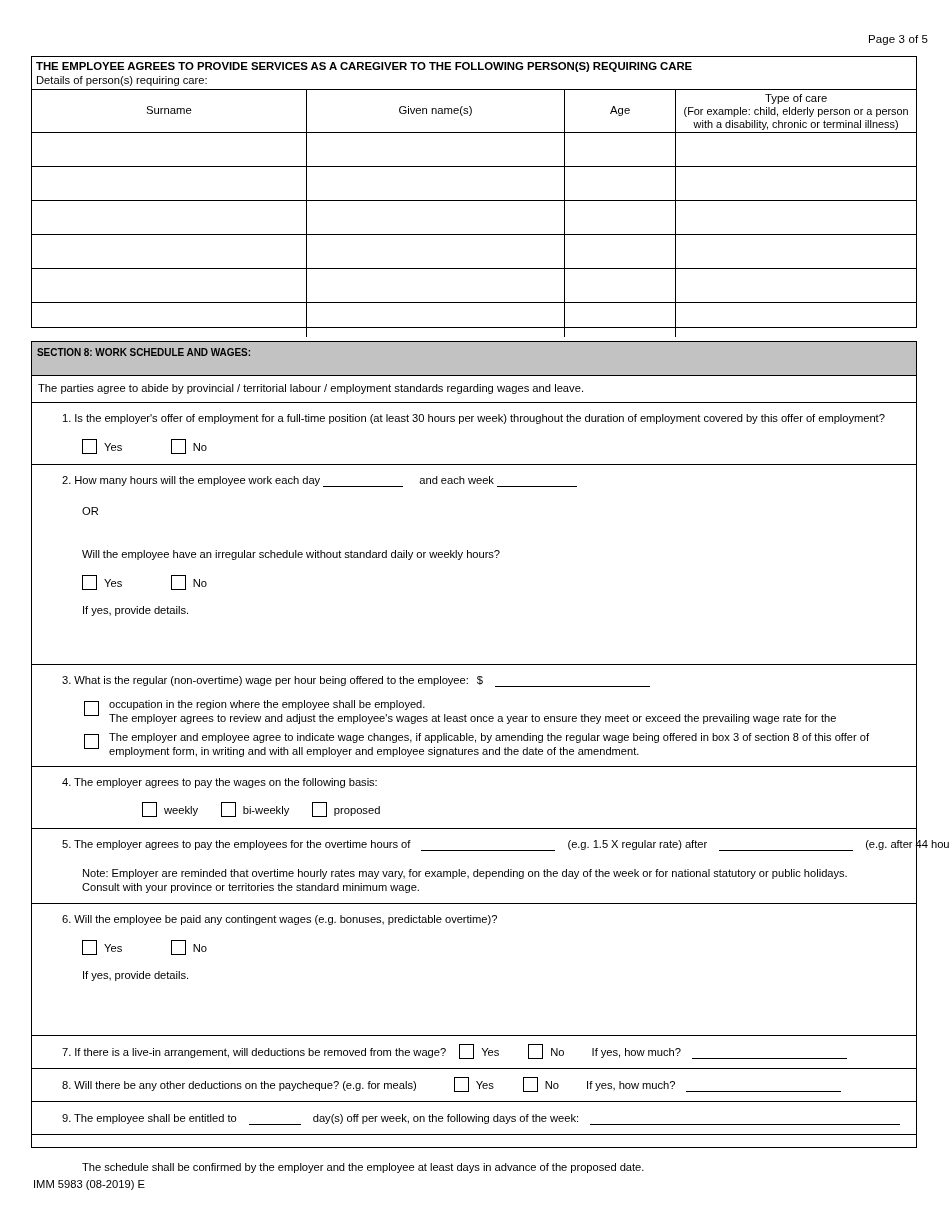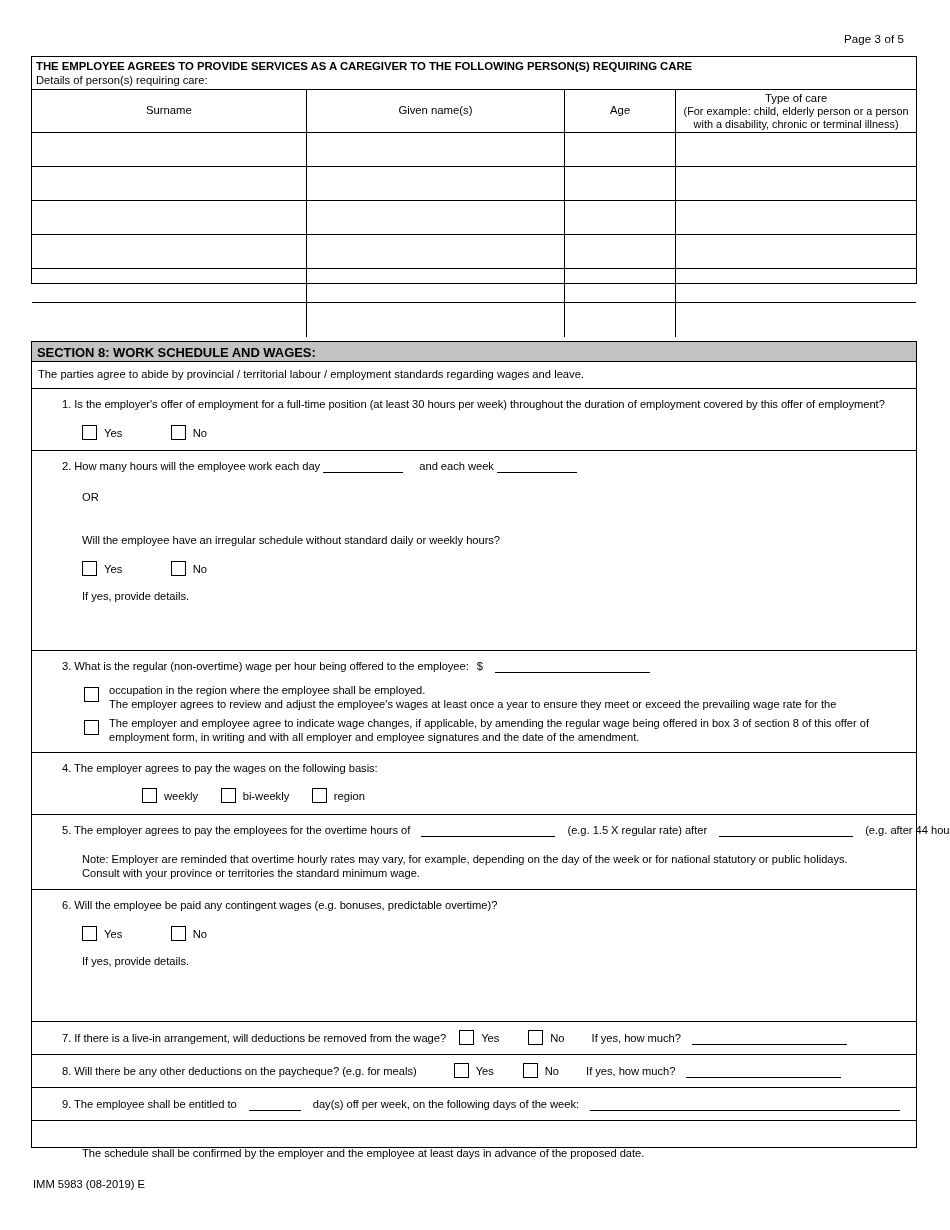--- a/index.html
+++ b/index.html
@@ -19,36 +19,36 @@
   .page {
     position: absolute;
     left: 0; top: 0;
     width: 950px;
     height: 1230px;
   }
 
   
   .page-number {
     position: absolute;
-    left: 18px; top: 33px;
+    left: 42px; top: 33px;
     width: 886px;
     text-align: right;
     font-size: 11.5px;
     letter-spacing: .1px;
   }
 
   
   .outer-box {
     position: absolute;
     border: 1.6px solid #000;
     background: #fff;
   }
 
   
-  #caregiver-block { left: 31px; top: 56px; width: 886px; height: 228px; }
+  #caregiver-block { left: 31px; top: 56px; width: 886px; height: 272px; }
 
   .cg-title {
     font-size: 11.4px;
     font-weight: bold;
     padding: 2px 4px 0 4px;
     line-height: 14px;
     letter-spacing: -0.05px;
   }
   .cg-sub {
     font-size: 11.2px;
@@ -80,24 +80,24 @@
   }
   table.cg-table td { height: 34px; }
   .th-multi { font-size: 10.9px; line-height: 12.6px; }
 
   
   #section8-block { left: 31px; top: 341px; width: 886px; height: 807px; }
 
   .sec-header {
     background: #c2c2c2;
     border-bottom: 1.6px solid #000;
-    font-size: 13px;
+    font-size: 10px;
     font-weight: bold;
     padding: 4px 5px 4px 5px;
-    height: 20px;
+    height: 34px;
     line-height: 14px;
     letter-spacing: -0.05px;
   }
   .intro {
     padding: 5px 6px 6px 6px;
     font-size: 11.2px;
     line-height: 14.5px;
     border-bottom: 1.6px solid #000;
   }
 
@@ -298,21 +298,21 @@
     <div class="q-row" style="padding-top:8px;padding-bottom:10px;">
       <div class="q-text">4. The employer agrees to pay the wages on the following basis:</div>
       <div style="padding-left:104px;margin-top:10px;">
         <span class="cb-wrap">
           <span class="cb"></span><span class="cb-label">weekly</span>
         </span>
         <span class="cb-wrap" style="margin-left:18px;">
           <span class="cb"></span><span class="cb-label">bi-weekly</span>
         </span>
         <span class="cb-wrap" style="margin-left:18px;">
-          <span class="cb"></span><span class="cb-label">region</span>
+          <span class="cb"></span><span class="cb-label">proposed</span>
         </span>
       </div>
     </div>
 
     <div class="q-row" style="padding-top:8px;padding-bottom:8px;">
       <div class="q-text nowrap">
         <span>5. The employer agrees to pay the employees for the overtime hours of</span>
         <span class="blank blank-lg" style="margin-left:8px;"></span>
         <span style="padding-left:9px;">(e.g. 1.5 X regular rate) after</span>
         <span class="blank blank-lg" style="margin-left:9px;"></span>

